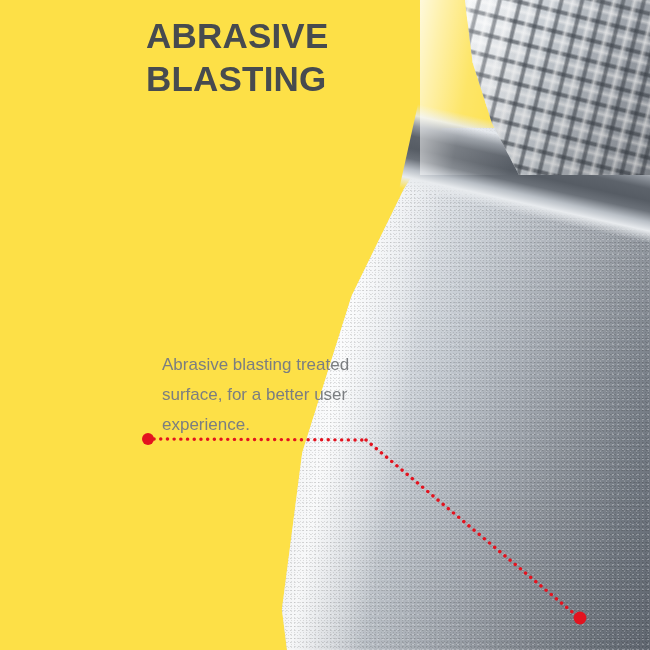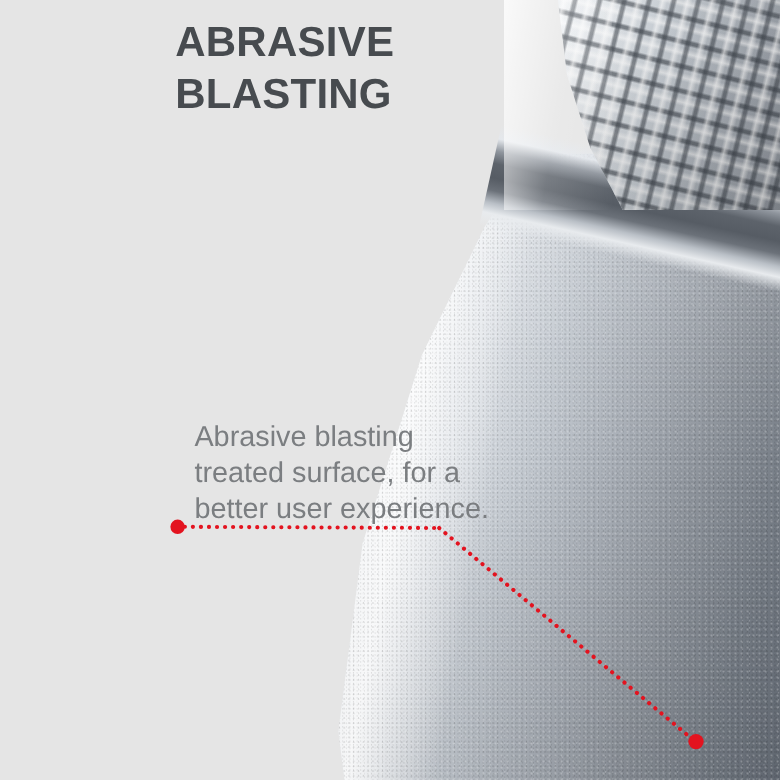--- a/index.html
+++ b/index.html
@@ -4,21 +4,21 @@
 <style>
   html, body {
     margin: 0;
     padding: 0;
     background: #ffffff;
   }
   #stage {
     position: relative;
     width: 650px;
     height: 650px;
-    background: #e5e5e5;
+    background: #fde047;
     overflow: hidden;
     font-family: "Liberation Sans", sans-serif;
     -webkit-font-smoothing: antialiased;
   }
 
   
   #product {
     position: absolute;
     inset: 0;
     overflow: hidden;
@@ -269,21 +269,21 @@
     line-height: 30px;
     font-weight: normal;
     color: #7b7e81;
   }
   .callout-text {
     position: absolute;
     left: 162px;
     top: 350px;
     width: 250px;
     margin: 0;
-    font-size: 24px;
+    font-size: 17px;
     line-height: 30px;
     font-weight: normal;
     color: #7b7e81;
   }
 
   
   #leader {
     position: absolute;
     left: 0;
     top: 0;

